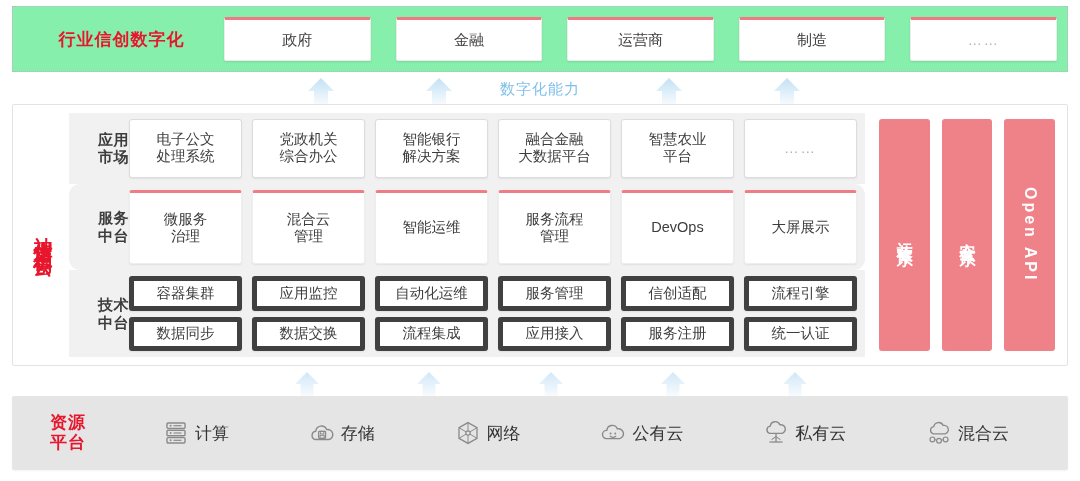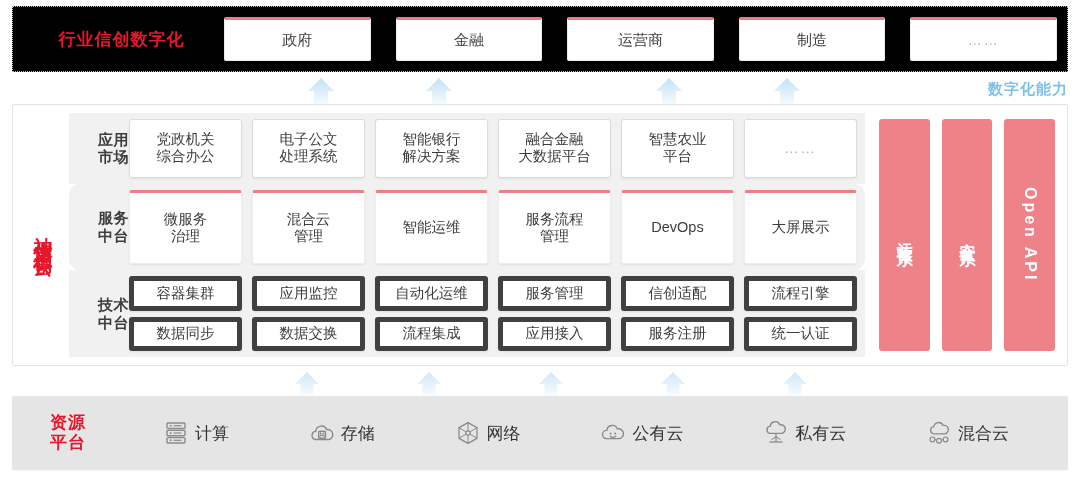--- a/index.html
+++ b/index.html
@@ -16,21 +16,21 @@
     width: 1080px; height: 481px;
     background: #ffffff;
   }
 
   
   .industry-band {
     position: absolute;
     left: 12px; top: 6px;
     width: 1056px; height: 66px;
     border: 1px dotted #b9b9b9;
-    background: #000000;
+    background: #86efac;
     display: flex;
     align-items: center;
     padding: 0 6px;
   }
   .industry-title {
     width: 205px;
     flex: 0 0 205px;
     text-align: center;
     color: #e8162c;
     font-size: 17px;
@@ -62,24 +62,24 @@
 
   
   .cap-strip {
     position: absolute;
     left: 12px; top: 74px;
     width: 1056px; height: 30px;
   }
   .cap-label {
     position: absolute;
     left: 0; right: 0; top: 6px;
-    text-align: right;
+    text-align: center;
     color: #7ec0ea;
     font-size: 15px;
-    font-weight: bold;
+    font-weight: normal;
     letter-spacing: 1px;
   }
   .uparrow {
     position: absolute;
     bottom: 0;
     width: 34px; height: 26px;
   }
   .uparrow svg { display: block; width: 100%; height: 100%; }
 
   
@@ -334,24 +334,24 @@
     </div>
 
   <div class="main-panel">
     <div class="vert-brand">神州信息信创云</div>
 
     <div class="rows-wrap" id="rows-wrap">
         <div class="layer-row r-app">
           <div class="layer-label" style="white-space: pre-line;">应用
 市场</div>
           <div class="layer-cards">
+            <div class="card app">电子公文
+处理系统</div>
             <div class="card app">党政机关
 综合办公</div>
-            <div class="card app">电子公文
-处理系统</div>
             <div class="card app">智能银行
 解决方案</div>
             <div class="card app">融合金融
 大数据平台</div>
             <div class="card app">智慧农业
 平台</div>
             <div class="card app muted">……</div>
           </div>
         </div>
         <div class="layer-row r-svc">

